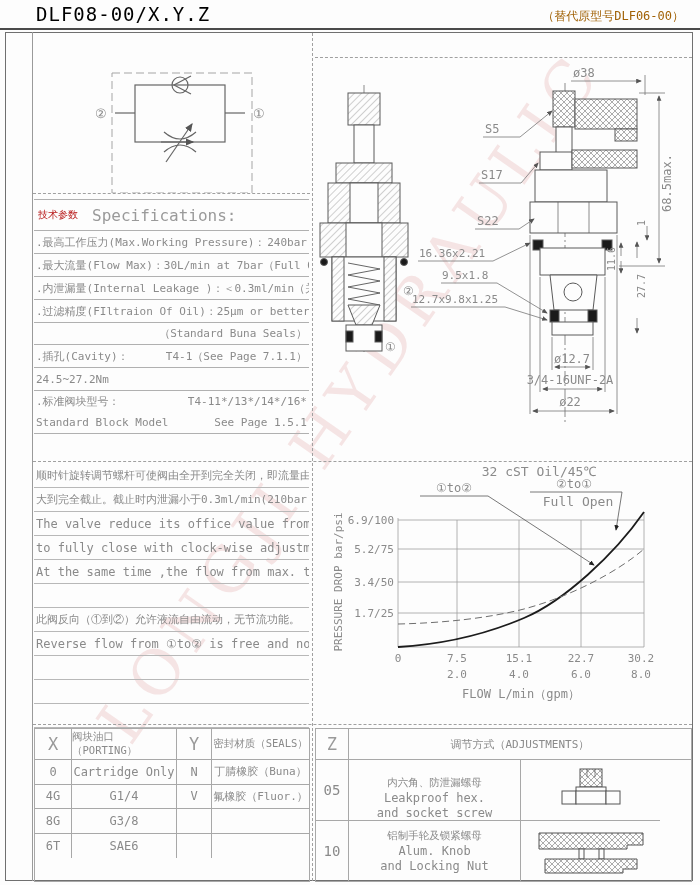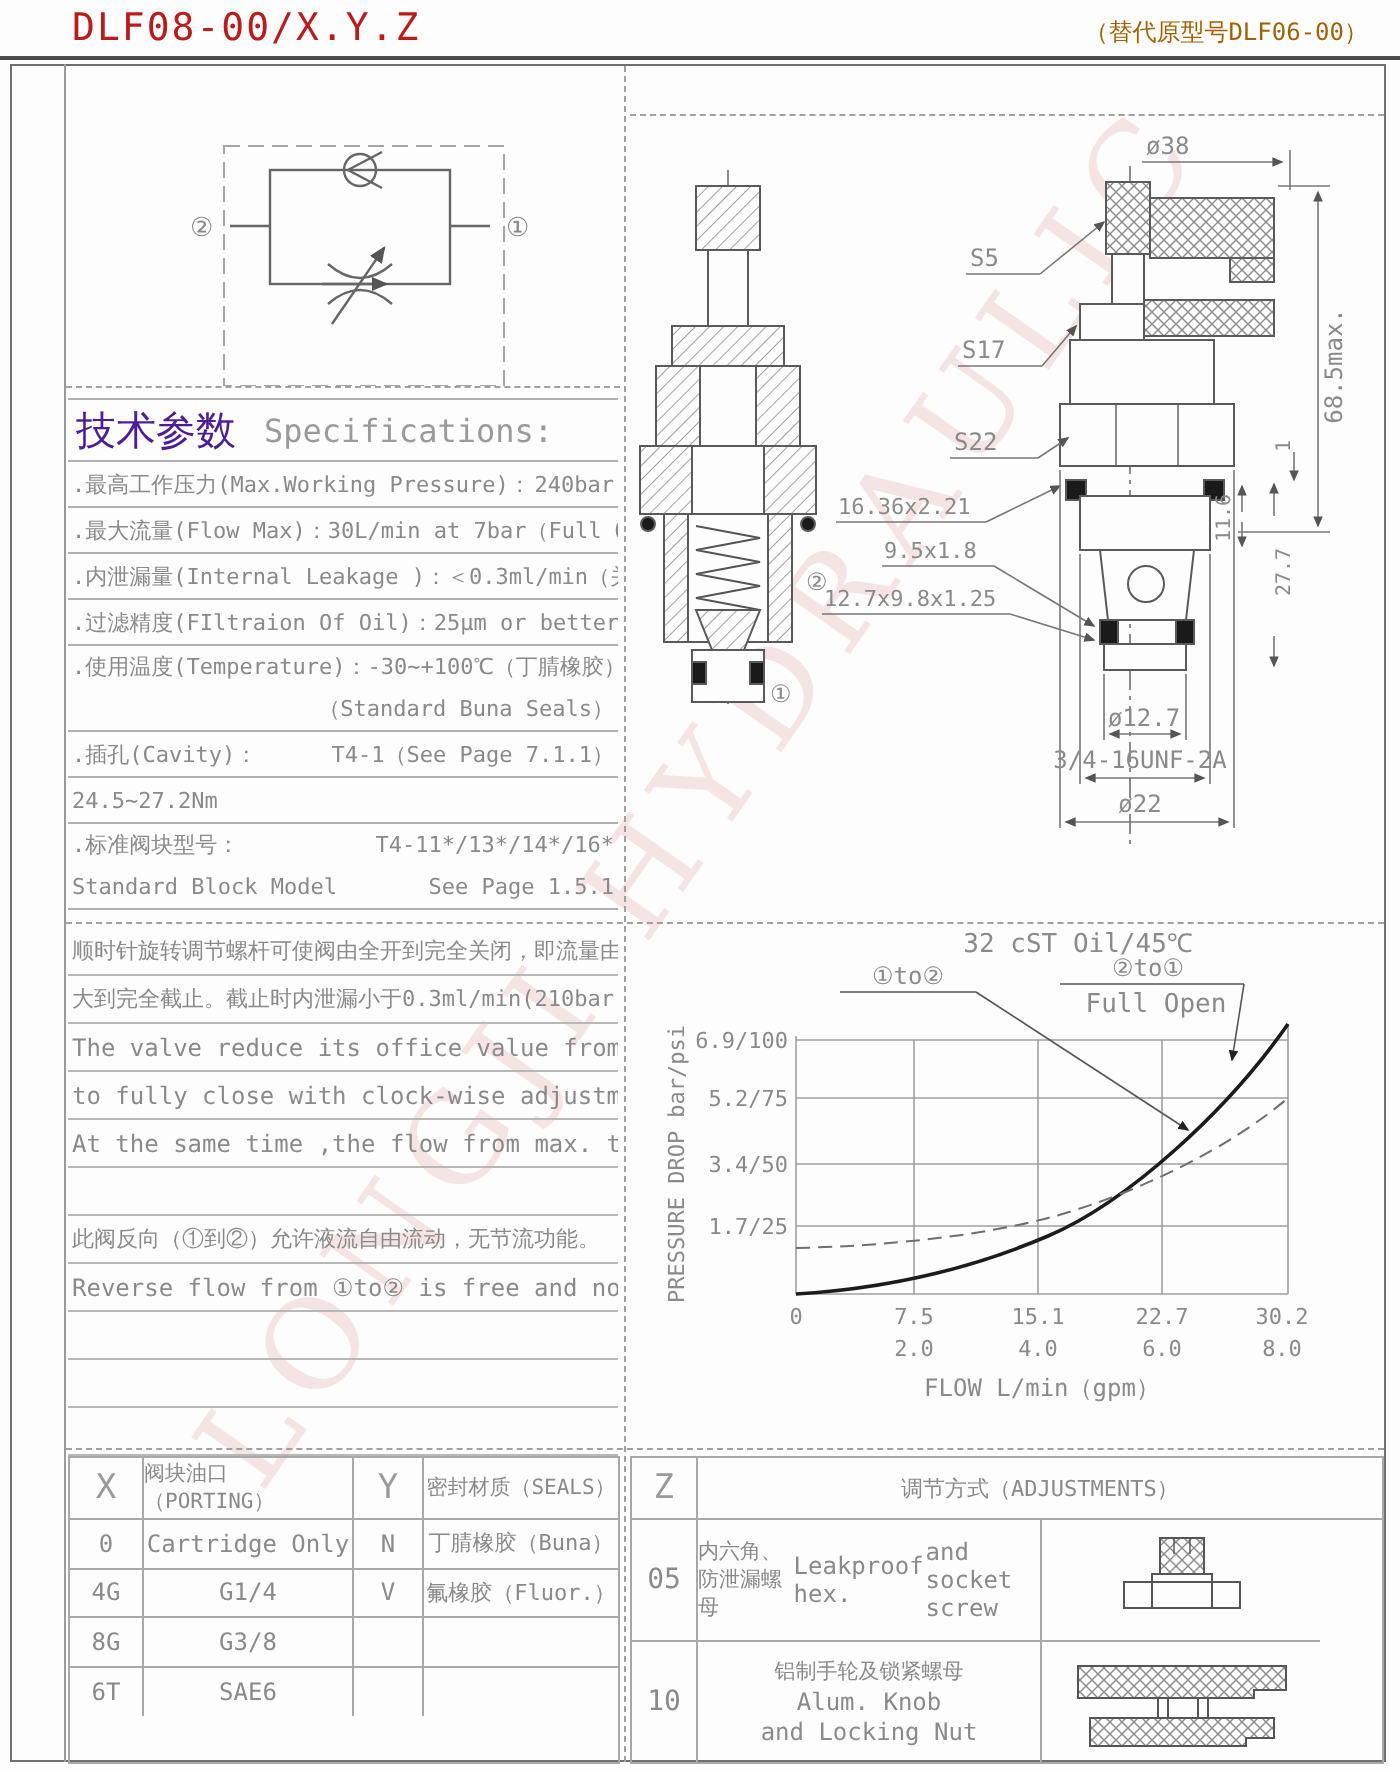--- a/index.html
+++ b/index.html
@@ -3,35 +3,35 @@
 <meta charset="utf-8">
 <style>
   html,body{margin:0;padding:0;background:#e8e8e8;}
   .page{position:relative;width:700px;height:885px;background:#fdfdfd;overflow:hidden;
         font-family:"DejaVu Sans Mono",monospace;color:#8a8a8a;}
   .abs{position:absolute;}
   .wm{position:absolute;left:-70px;top:360px;width:840px;text-align:center;
       font-size:62px;letter-spacing:10px;white-space:nowrap;
       color:rgba(205,100,100,0.16);transform:rotate(-55deg);font-family:"DejaVu Serif",serif;
       pointer-events:none;}
-  .hdr-model{left:36px;top:3px;font-size:19px;color:#b91c1c;letter-spacing:1px;}
+  .hdr-model{left:36px;top:3px;font-size:19px;color:#000000;letter-spacing:1px;}
   .hdr-alt{right:16px;top:8px;font-size:12px;color:#a16207;}
   .rule{left:0;top:28px;width:700px;height:2px;background:#4a4a4a;}
   .frame{left:5px;top:32px;width:688px;height:849px;border:1px solid #707070;box-sizing:border-box;}
   .vsolid{left:32px;top:32px;width:1px;height:849px;background:#9a9a9a;}
   .vdash{left:312px;top:33px;height:848px;border-left:1px dashed #a0a0a0;}
   .hdash{border-top:1px dashed #a0a0a0;height:0;}
   
   .specs{left:34px;top:199px;width:275px;border-top:1px solid #b0b0b0;font-size:11px;}
   .srow{display:flex;justify-content:space-between;align-items:center;
         border-bottom:1px solid #b0b0b0;height:22px;padding:0 2px;white-space:nowrap;overflow:hidden;}
   .srow2{border-bottom:1px solid #b0b0b0;padding:0 2px;}
   .sline{display:flex;justify-content:space-between;align-items:center;height:21px;white-space:nowrap;}
   .shead{display:flex;align-items:center;gap:14px;border-bottom:1px solid #b0b0b0;height:30px;padding:0 4px;}
-  .shead .cn{font-size:20px;color:#4c1d95;}
+  .shead .cn{font-size:10px;color:#b91c1c;}
   .shead .en{font-size:16px;color:#9a9a9a;}
   
   .notes{left:34px;top:464px;width:275px;font-size:11px;}
   .nrow{height:23px;border-bottom:1px solid #b8b8b8;display:flex;align-items:center;
         padding:0 2px;white-space:nowrap;overflow:hidden;}
   .nrow.en{font-size:12px;}
   
   .btab{border:1px solid #a8a8a8;box-sizing:border-box;background:transparent;}
   .cell{box-sizing:border-box;display:flex;align-items:center;justify-content:center;
         border-right:1px solid #a8a8a8;border-bottom:1px solid #a8a8a8;overflow:hidden;}
@@ -100,24 +100,20 @@
     </div>
     <div class="srow">
       <span>.内泄漏量(Internal Leakage )：</span>
       <span>＜0.3ml/min（关闭时）</span>
     </div>
     <div class="srow">
       <span>.过滤精度(FIltraion Of Oil)：</span>
       <span>25μm or better</span>
     </div>
     <div class="srow2">
-      <div class="sline">
-        <span>.使用温度(Temperature)：</span>
-        <span>-30~+100℃（丁腈橡胶）</span>
-      </div>
       <div class="sline" style="justify-content:flex-end;">
         <span>（Standard Buna Seals）</span>
       </div>
     </div>
     <div class="srow">
       <span>.插孔(Cavity)：</span>
       <span>T4-1（See Page 7.1.1）</span>
     </div>
     <div class="srow">
       <span>24.5~27.2Nm</span>
@@ -354,21 +350,21 @@
     </div>
   </div>
 
   <div class="abs btab" style="left:315px;top:728px;width:377px;height:154px;">
     <div class="row" style="height:31px;">
       <div class="cell bigletter" style="width:33px;">Z</div>
       <div class="cell last" style="width:344px;font-size:11px;">调节方式（ADJUSTMENTS）</div>
     </div>
     <div class="row" style="height:61px;">
       <div class="cell" style="width:33px;font-size:14px;">05</div>
-      <div class="cell" style="width:172px;flex-direction:row;justify-content:flex-end;gap:1px;">
+      <div class="cell" style="width:172px;flex-direction:column;justify-content:flex-end;gap:1px;">
         <div style="font-size:10.5px;">内六角、防泄漏螺母</div>
         <div style="font-size:12px;">Leakproof hex.</div>
         <div style="font-size:12px;">and socket screw</div>
       </div>
       <div class="cell last" style="width:139px;">
         <svg width="90" height="50" viewBox="0 0 90 50">
           <rect x="34" y="4" width="22" height="18" fill="url(#xh)" stroke="#555"></rect>
           <line x1="41" y1="4" x2="41" y2="12" stroke="#555" stroke-width="0.7"></line>
           <line x1="49" y1="4" x2="49" y2="12" stroke="#555" stroke-width="0.7"></line>
           <rect x="30" y="22" width="30" height="10" fill="#fdfdfd" stroke="#555"></rect>

